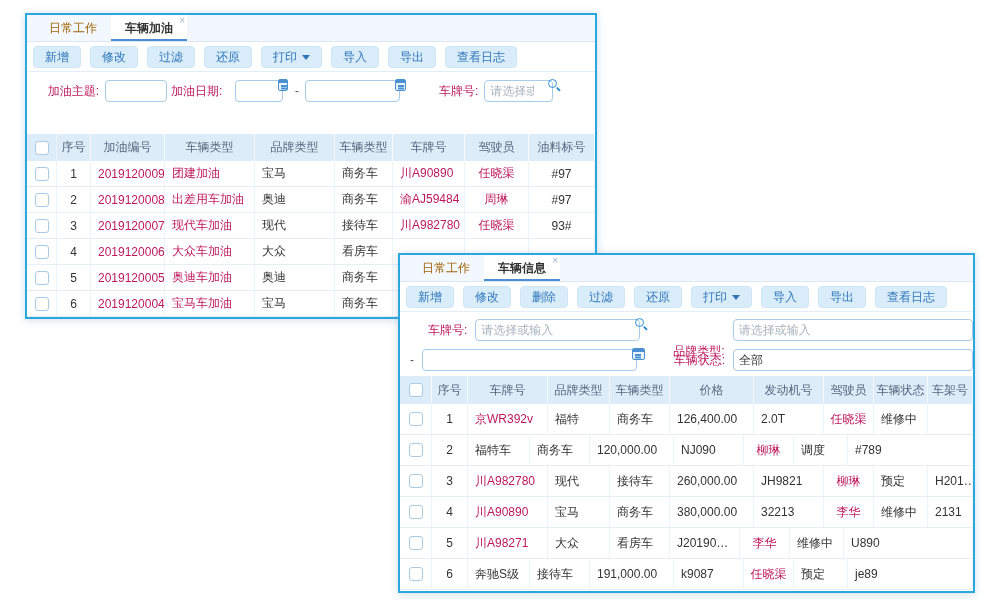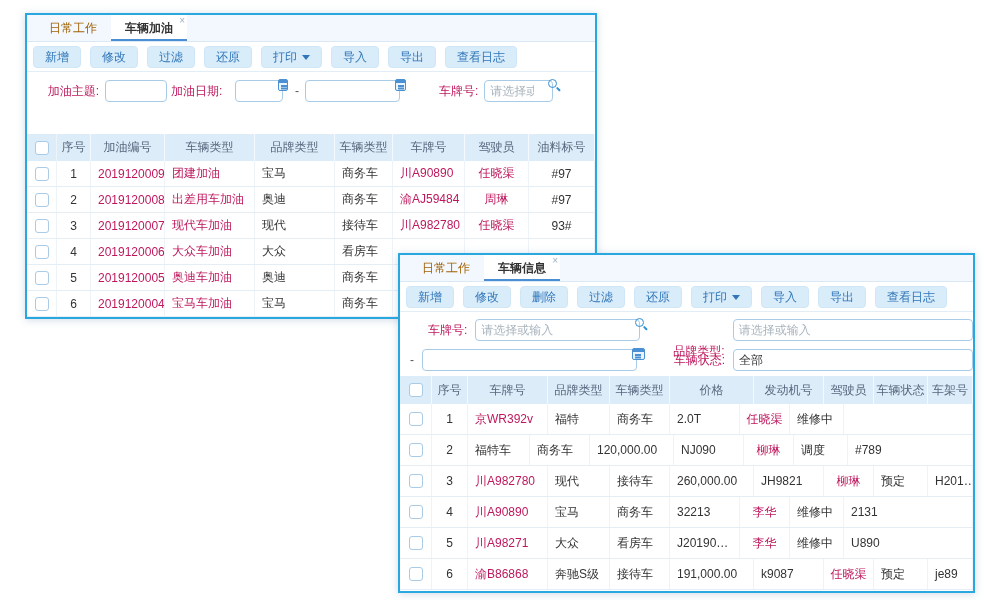--- a/index.html
+++ b/index.html
@@ -288,20 +288,21 @@
   <div>
 
   <div class="trow">
       <span class="cell c0 t-center">
           <span class="cb"></span>
         </span>
       <span class="cell c1 t-center">1</span>
       <span class="cell c2 link">京WR392v</span>
       <span class="cell c3">福特</span>
       <span class="cell c4">商务车</span>
+      <span class="cell c5">126,400.00</span>
       <span class="cell c6">2.0T</span>
       <span class="cell c7 link t-center">任晓渠</span>
       <span class="cell c8">维修中</span>
       <span class="cell c9"></span>
     </div>
       <div class="trow">
       <span class="cell c0 t-center">
           <span class="cb"></span>
         </span>
       <span class="cell c1 t-center">2</span>
@@ -328,20 +329,21 @@
       <span class="cell c9">H201…</span>
     </div>
       <div class="trow">
       <span class="cell c0 t-center">
           <span class="cb"></span>
         </span>
       <span class="cell c1 t-center">4</span>
       <span class="cell c2 link">川A90890</span>
       <span class="cell c3">宝马</span>
       <span class="cell c4">商务车</span>
+      <span class="cell c5">380,000.00</span>
       <span class="cell c6">32213</span>
       <span class="cell c7 link t-center">李华</span>
       <span class="cell c8">维修中</span>
       <span class="cell c9">2131</span>
     </div>
       <div class="trow">
       <span class="cell c0 t-center">
           <span class="cb"></span>
         </span>
       <span class="cell c1 t-center">5</span>
@@ -351,21 +353,20 @@
       <span class="cell c6">J20190…</span>
       <span class="cell c7 link t-center">李华</span>
       <span class="cell c8">维修中</span>
       <span class="cell c9">U890</span>
     </div>
       <div class="trow">
       <span class="cell c0 t-center">
           <span class="cb"></span>
         </span>
       <span class="cell c1 t-center">6</span>
-      <span class="cell c2 link">渝B86868</span>
       <span class="cell c3">奔驰S级</span>
       <span class="cell c4">接待车</span>
       <span class="cell c5">191,000.00</span>
       <span class="cell c6">k9087</span>
       <span class="cell c7 link t-center">任晓渠</span>
       <span class="cell c8">预定</span>
       <span class="cell c9">je89</span>
     </div>
     </div>
 </div>

